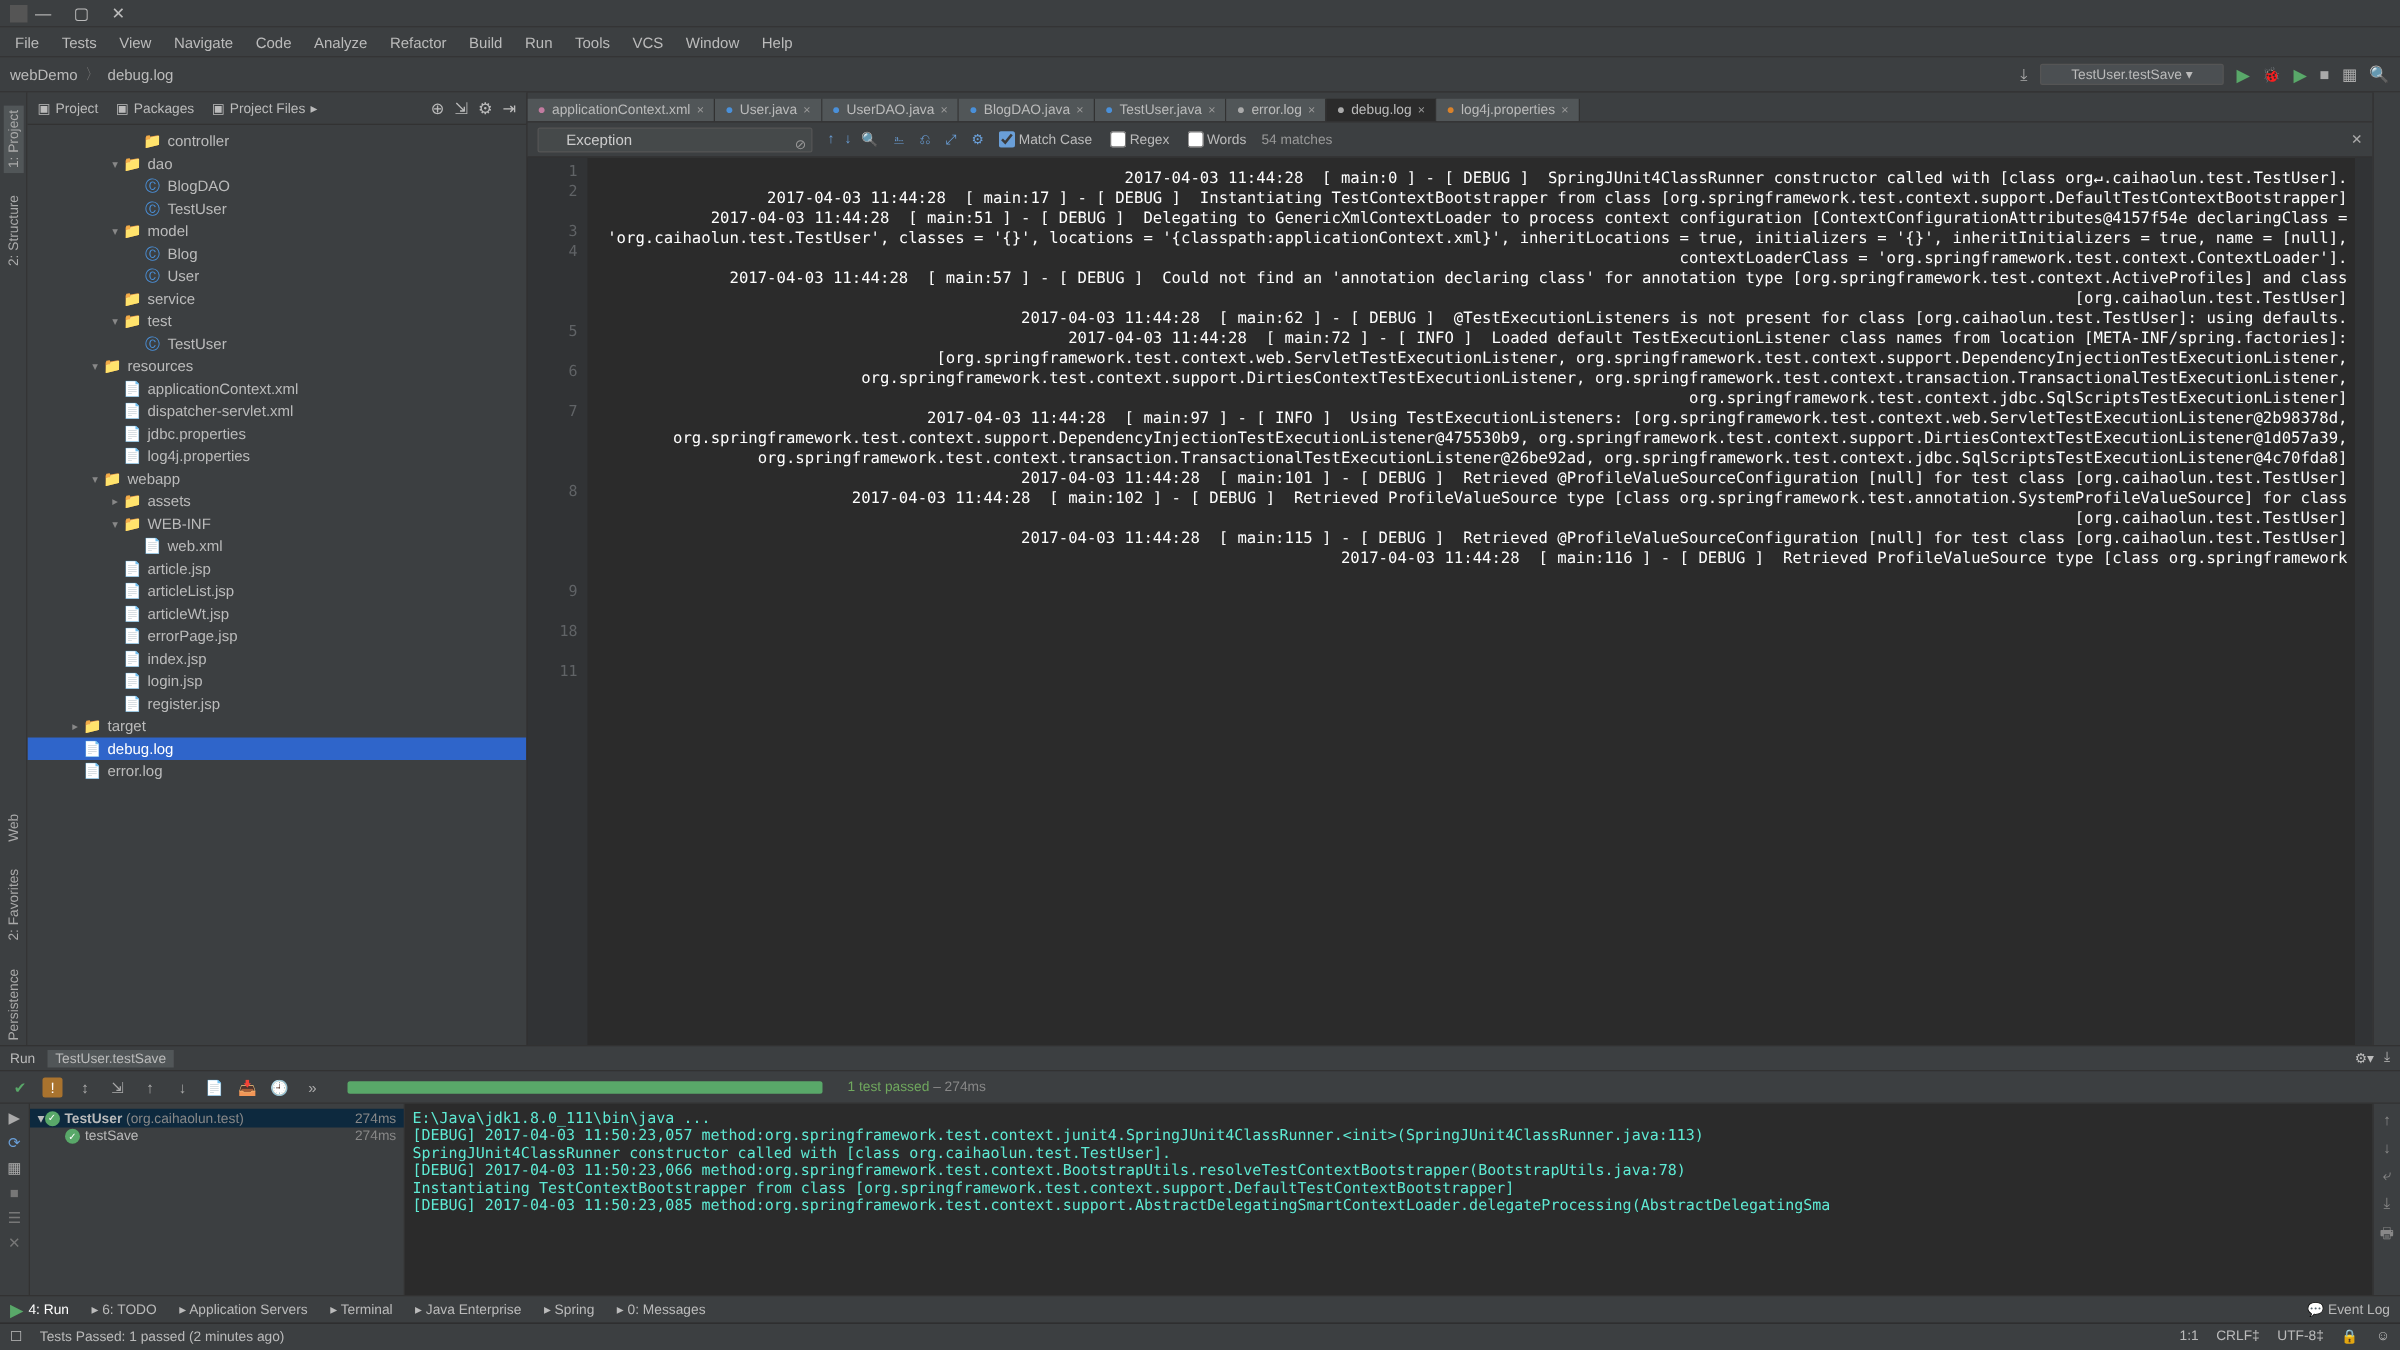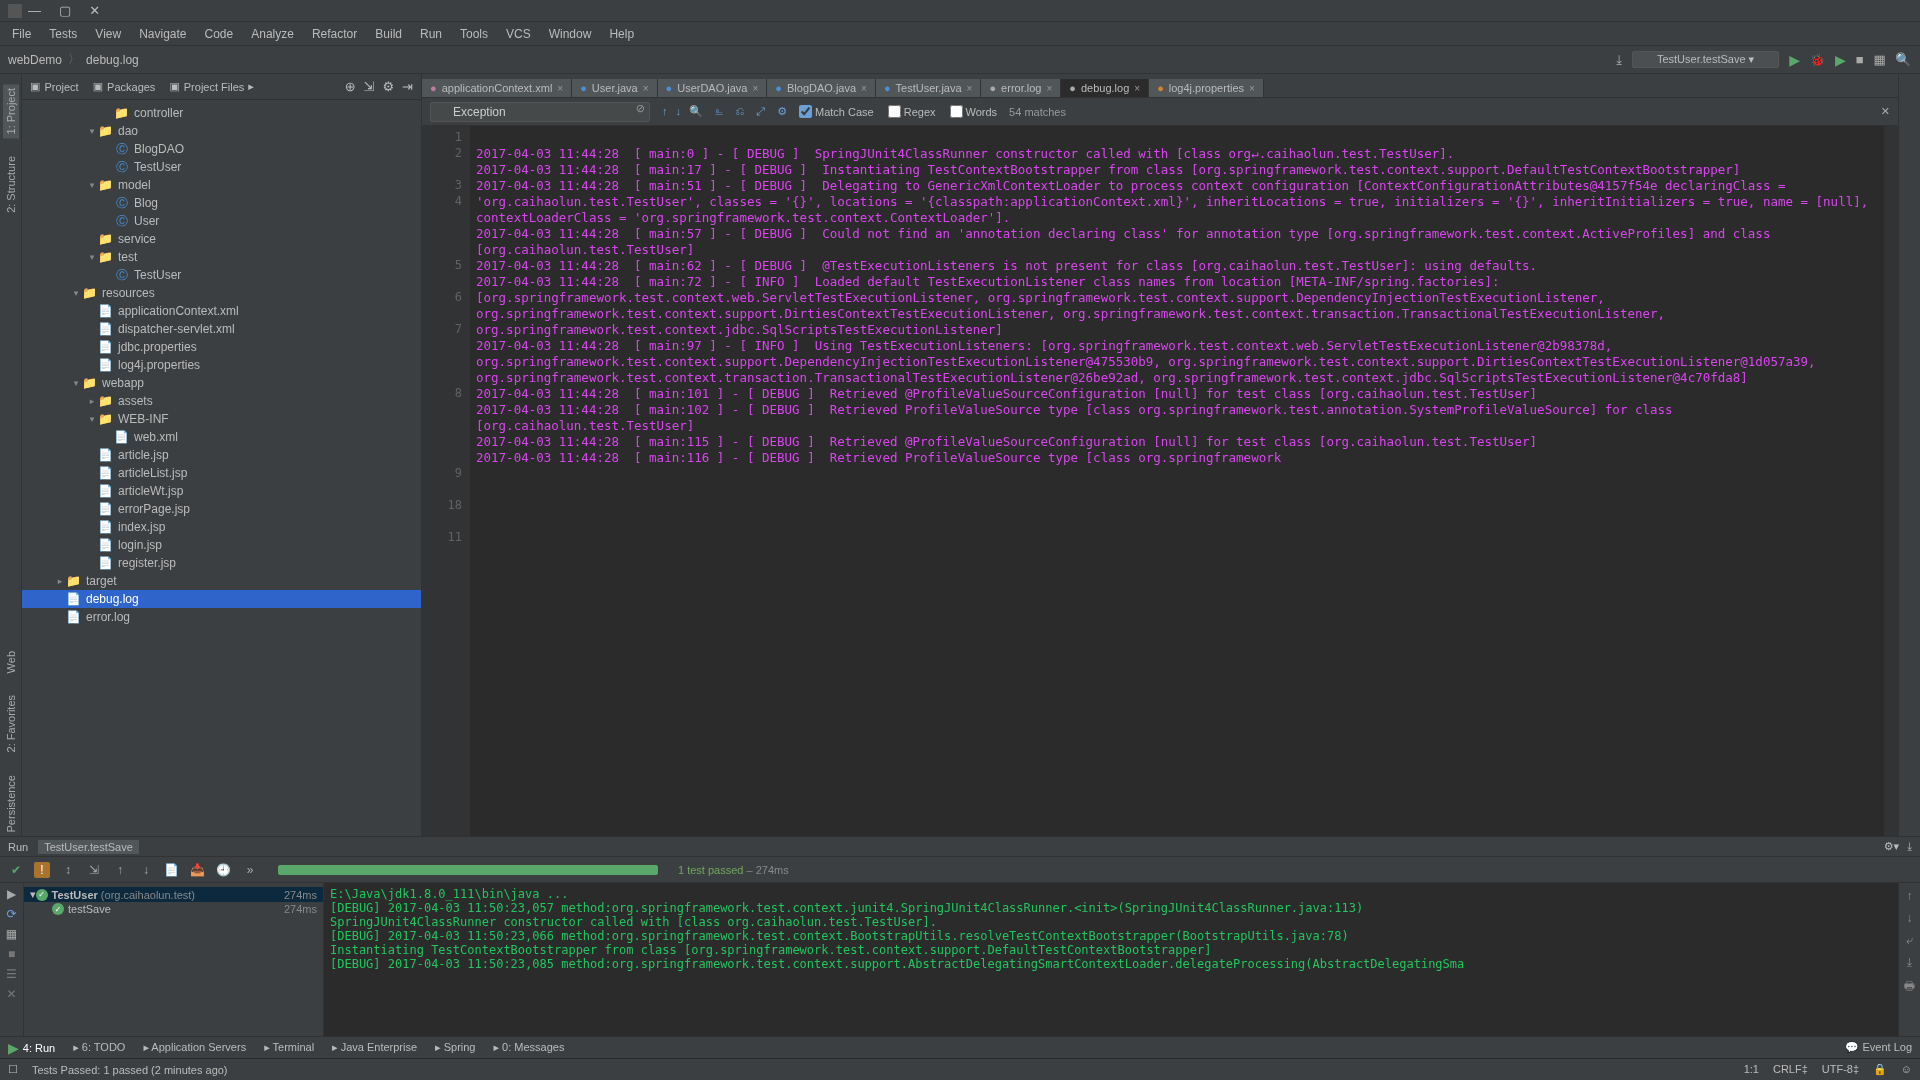--- a/index.html
+++ b/index.html
@@ -102,37 +102,37 @@
 .file-tab.active { background:#2b2b2b; }
 .file-tab .close { color:#999; font-size:10px; }
 .find-bar {
   height:28px; background:#3c3f41; display:flex; align-items:center; padding:0 8px;
   gap:12px; border-bottom:1px solid #323232; font-size:11px;
 }
 .find-input {
   background:#45494a; border:1px solid #555; padding:2px 22px 2px 22px;
   color:#ccc; font-size:12px; width:220px; border-radius:2px; position:relative;
 }
-.find-wrap { position:relative; display:flex; align-items:flex-start; }
+.find-wrap { position:relative; display:flex; align-items:flex-end; }
 .find-wrap .search-icon { position:absolute; left:5px; color:#999; font-size:12px; }
 .find-wrap .x-icon { position:absolute; right:5px; color:#999; font-size:11px; cursor:pointer; }
 .find-opts { display:flex; align-items:center; gap:14px; }
 .find-opts label { display:flex; align-items:center; gap:3px; }
 .find-count { color:#999; }
 .find-bar .spacer { flex:1; }
 .find-close { color:#aaa; cursor:pointer; margin-left:8px; }
 .find-nav { display:flex; gap:8px; color:#6a9fd8; }
 .code-area { flex:1; display:flex; overflow:hidden; }
 .gutter {
   width:48px; background:#313335; color:#606366; text-align:right;
   padding:4px 8px 4px 0; font-family:Consolas,monospace; font-size:12px;
 }
 .code {
-  flex:1; padding:20px 6px; font-family:Consolas,monospace; font-size:12.5px;
-  color:#d946ef; white-space:pre-wrap; line-height:16px; overflow:hidden;
+  flex:1; padding:8px 6px; font-family:Consolas,monospace; font-size:12.5px;
+  color:#ffffff; white-space:pre-wrap; line-height:16px; overflow:hidden;text-align:right;
 }
 .right-gutter {
   width:22px; background:#3c3f41; border-left:1px solid #323232;
 }
 .run-pane {
   height: 200px; background:#2b2b2b; border-top:1px solid #323232;
   display:flex; flex-direction:column;
 }
 .run-tab-hdr {
   height:20px; background:#3c3f41; display:flex; align-items:center;
@@ -159,21 +159,21 @@
 }
 .test-tree .trow { display:flex; align-items:center; padding:1px 6px; }
 .test-tree .trow.sel { background:#0d293e; }
 .test-tree .ok-badge {
   width:12px;height:12px;border-radius:50%;background:#59a869;
   display:inline-flex;align-items:center;justify-content:center;
   font-size:8px;color:#fff;margin-right:4px;
 }
 .test-tree .time { margin-left:auto; color:#888; }
 .test-console {
-  flex:1; font-family:Consolas,monospace; font-size:12px; color:#22c55e;
+  flex:1; font-family:Consolas,monospace; font-size:12px; color:#5eead4;
   padding:4px 6px; white-space:pre-wrap; overflow:hidden;
 }
 .test-right-gutter { width:22px; background:#3c3f41; border-left:1px solid #323232;
   display:flex;flex-direction:column;align-items:center;gap:8px;padding-top:6px; }
 .test-right-gutter span { color:#888; font-size:12px; }
 .tool-windows {
   height:22px; background:#3c3f41; border-top:1px solid #323232;
   display:flex; align-items:center; padding:0 8px; gap:18px; font-size:11px;
 }
 .tool-windows .tw { display:flex; align-items:center; gap:4px; cursor:pointer; }

